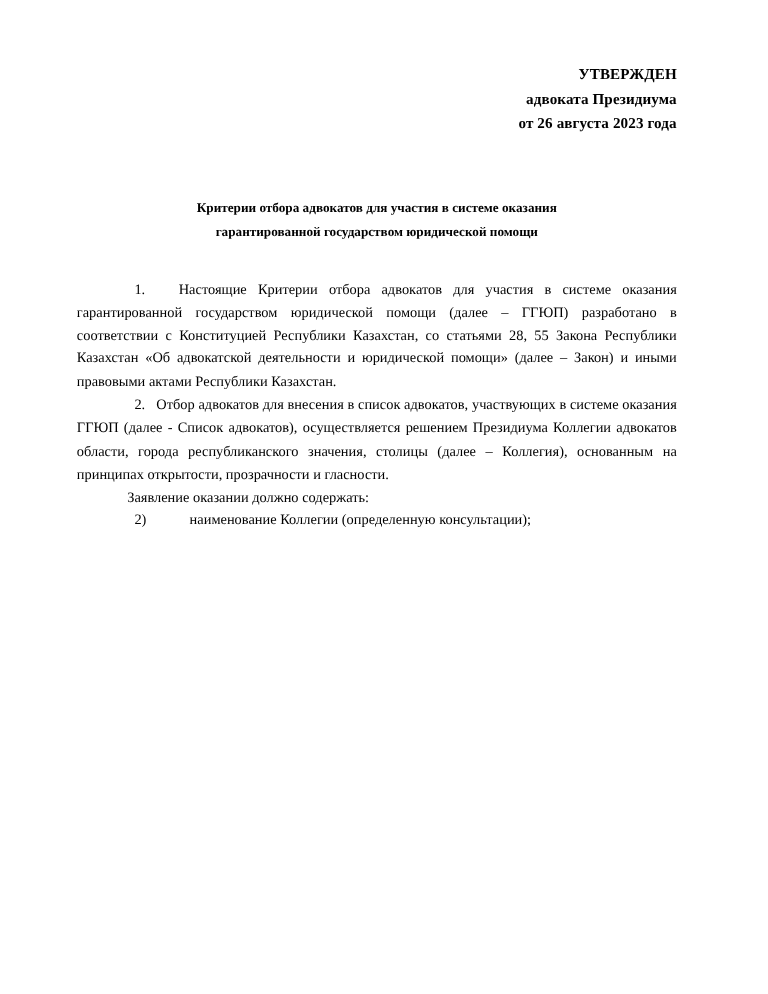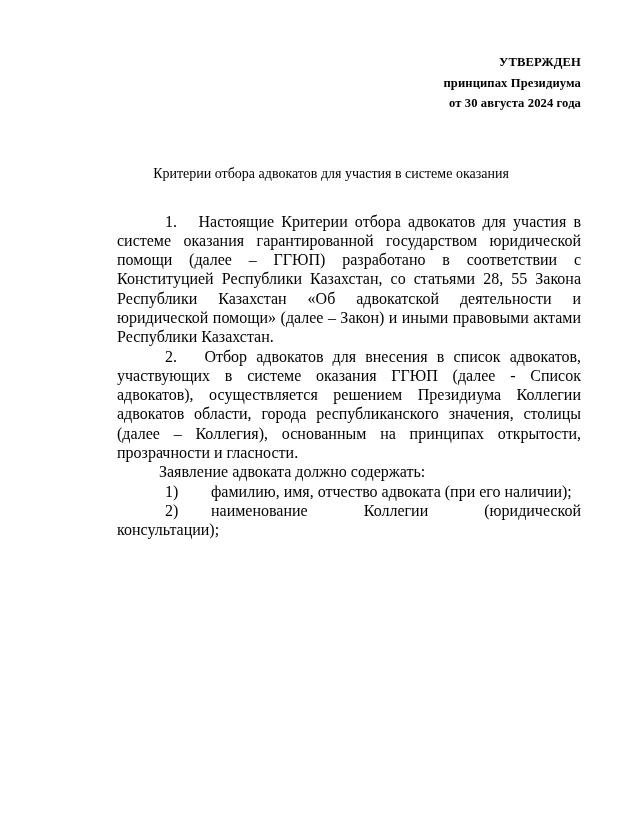--- a/index.html
+++ b/index.html
@@ -18,21 +18,21 @@
     position: relative;
     width: 640px;
     height: 828px;
     background: #ffffff;
     box-sizing: border-box;
     padding: 0;
     overflow: hidden;
   }
   .content {
     position: absolute;
-    left: 81px;
+    left: 64px;
     top: 0;
     width: 500px;
   }
 
   
   .approval {
     margin-top: 52px;
     text-align: right;
     font-weight: bold;
     font-size: 12.6px;
@@ -40,35 +40,34 @@
     letter-spacing: 0.1px;
   }
   .approval div {
     white-space: nowrap;
   }
 
   
   .doc-title {
     margin-top: 50px;
     text-align: center;
-    font-weight: normal;
-    font-size: 14px;
+    font-weight: bold;
+    font-size: 11px;
     line-height: 20px;
     padding: 0 28px;
   }
   .doc-title div {
     white-space: nowrap;
   }
 
   
   .body-text {
     margin-top: 28px;
-    font-size: 16px;
+    font-size: 12px;
     line-height: 19.3px;
-    margin-left: 36px;
   }
   .para {
     margin: 0;
     text-align: justify;
     text-justify: inter-word;
     text-indent: 48px;
   }
   .para.tight {
     text-indent: 42px;
   }
@@ -93,35 +92,35 @@
   }
 </style>
 </head>
 <body>
 
 <div class="page">
   <div class="content">
 
     <div class="approval">
       <div>УТВЕРЖДЕН</div>
-      <div>принципах Президиума</div>
-      <div>от 30 августа 2024 года</div>
+      <div>адвоката Президиума</div>
+      <div>от 26 августа 2023 года</div>
     </div>
 
     <div class="doc-title">
       <div>Критерии отбора адвокатов для участия в системе оказания</div>
+      <div>гарантированной государством юридической помощи</div>
     </div>
 
     <div class="body-text">
 
       <p class="para">1.&nbsp;&nbsp; Настоящие Критерии отбора адвокатов для участия в системе оказания гарантированной государством юридической помощи (далее – ГГЮП) разработано в соответствии с Конституцией Республики Казахстан, со статьями 28, 55 Закона Республики Казахстан «Об адвокатской деятельности и юридической помощи» (далее – Закон) и иными правовыми актами Республики Казахстан.</p>
       <p class="para">2.&nbsp;&nbsp; Отбор адвокатов для внесения в список адвокатов, участвующих в системе оказания ГГЮП (далее - Список адвокатов), осуществляется решением Президиума Коллегии адвокатов области, города республиканского значения, столицы (далее – Коллегия), основанным на принципах открытости, прозрачности и гласности.</p>
 
-      <p class="para tight">Заявление адвоката должно содержать:</p>
+      <p class="para tight">Заявление оказании должно содержать:</p>
 
-      <p class="list-item"><span class="marker">1)</span><span class="li-text">фамилию, имя, отчество адвоката (при его наличии);</span></p>
-      <p class="list-item"><span class="marker">2)</span><span class="li-text">наименование Коллегии (юридической консультации);</span></p>
+      <p class="list-item"><span class="marker">2)</span><span class="li-text">наименование Коллегии (определенную консультации);</span></p>
 
 
 
     </div>
   </div>
 </div>
 
 </body></html>

